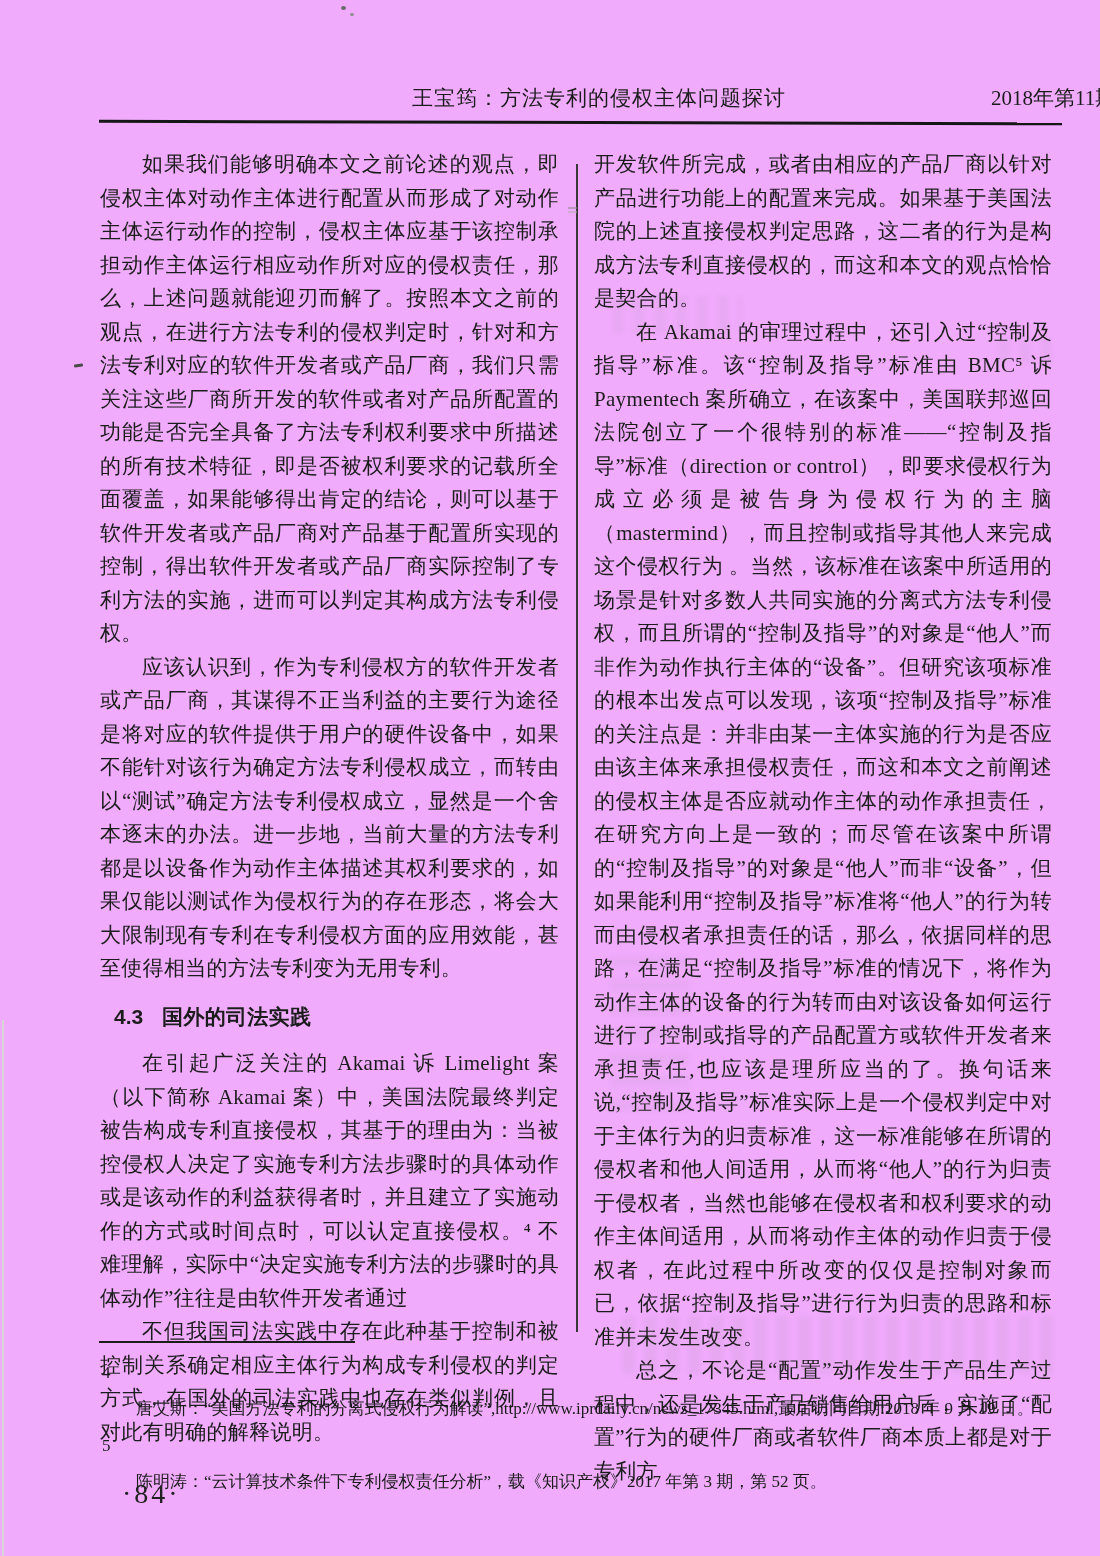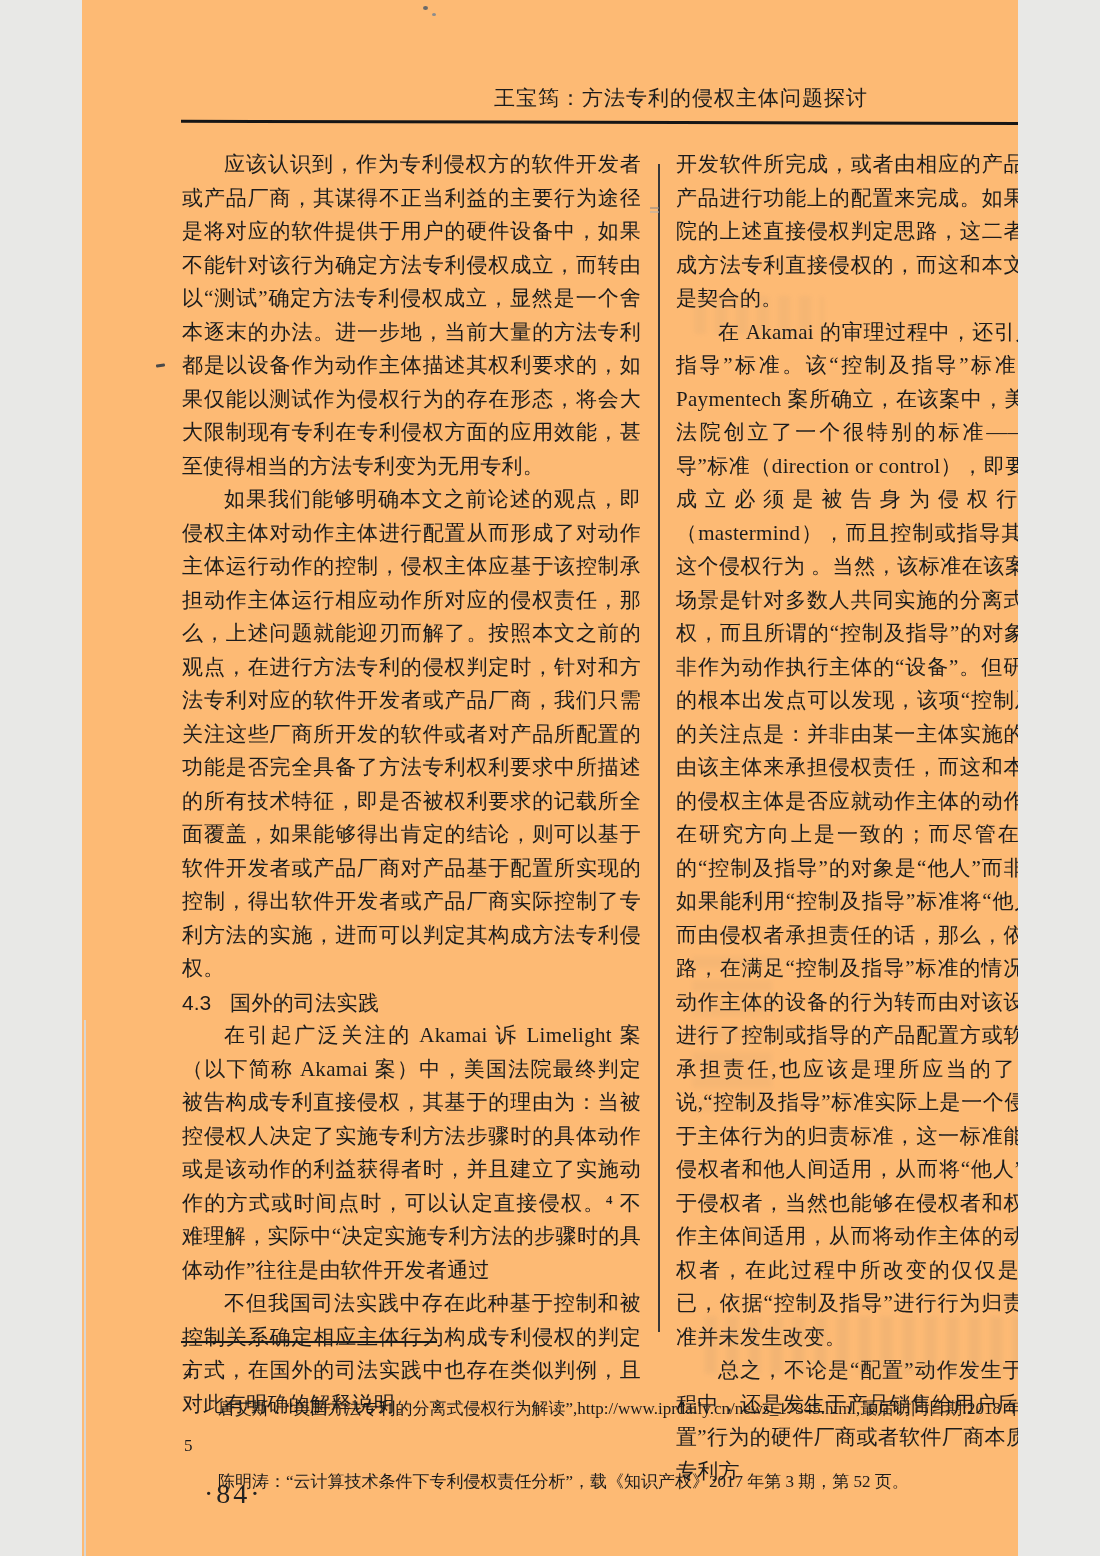--- a/index.html
+++ b/index.html
@@ -1,33 +1,33 @@
 <!DOCTYPE html>
 <html><head>
 <meta charset="utf-8">
 <style>
   html,body{margin:0;padding:0;background:#e8e8e6;}
   .page{
-    position:relative;width:936px;height:1556px;margin:0 auto;
-    background:#fdba74;overflow:hidden;
+    position:relative;width:1100px;height:1556px;margin:0 auto;
+    background:#f0abfc;overflow:hidden;
     font-family:"Liberation Serif","DejaVu Serif",serif;color:#1c1c1c;
   }
   
   .running-title{position:absolute;left:412px;top:84px;font-size:21px;letter-spacing:1px;white-space:nowrap;}
   .issue{position:absolute;left:991px;top:84px;font-size:21px;white-space:nowrap;}
   .header-rule{position:absolute;left:99px;top:121px;width:963px;height:2.5px;background:#161616;transform:rotate(0.15deg);}
   
   .columns{position:absolute;left:100px;top:148px;width:952px;display:flex;align-items:flex-start;}
   .col{font-size:21px;line-height:33.5px;letter-spacing:0.3px;text-align:justify;}
   .col-left{width:471px;}
   .col-right{width:470px;}
   .col-divider{width:2px;height:1168px;background:#383838;margin:16px 16px 0 17px;flex:none;}
   .para{margin:0;}
   .para.indent{text-indent:2em;}
-  .heading{margin:0;font-family:"Liberation Sans","DejaVu Sans",sans-serif;font-weight:400;font-size:21px;line-height:33.5px;text-align:left;}
+  .heading{margin:14px;font-family:"Liberation Sans","DejaVu Sans",sans-serif;font-weight:700;font-size:21px;line-height:33.5px;text-align:left;}
   .heading .h-num{margin-right:0.9em;letter-spacing:0;}
   
   .footnote-rule{position:absolute;left:99px;top:1341px;width:256px;height:2px;background:#1d1d1d;}
   .footnotes{position:absolute;left:100px;top:1355px;width:985px;font-size:17px;line-height:36.5px;color:#1b1b1b;}
   .footnote{display:flex;}
   .fn-num{flex:none;width:34px;padding-left:2px;}
   .fn-text{flex:1;margin-top:36px;}
   
   .page-number{position:absolute;left:122px;top:1478px;font-size:28px;letter-spacing:3px;color:#222;}
   
@@ -48,22 +48,22 @@
 <body>
 
 <div class="page">
 
   <div class="running-title">王宝筠：方法专利的侵权主体问题探讨</div>
   <div class="issue">2018年第11期</div>
   <div class="header-rule"></div>
 
   <div class="columns">
     <section class="col col-left">
+        <p class="para indent">如果我们能够明确本文之前论述的观点，即侵权主体对动作主体进行配置从而形成了对动作主体运行动作的控制，侵权主体应基于该控制承担动作主体运行相应动作所对应的侵权责任，那么，上述问题就能迎刃而解了。按照本文之前的观点，在进行方法专利的侵权判定时，针对和方法专利对应的软件开发者或产品厂商，我们只需关注这些厂商所开发的软件或者对产品所配置的功能是否完全具备了方法专利权利要求中所描述的所有技术特征，即是否被权利要求的记载所全面覆盖，如果能够得出肯定的结论，则可以基于软件开发者或产品厂商对产品基于配置所实现的控制，得出软件开发者或产品厂商实际控制了专利方法的实施，进而可以判定其构成方法专利侵权。</p>
         <p class="para indent">应该认识到，作为专利侵权方的软件开发者或产品厂商，其谋得不正当利益的主要行为途径是将对应的软件提供于用户的硬件设备中，如果不能针对该行为确定方法专利侵权成立，而转由以“测试”确定方法专利侵权成立，显然是一个舍本逐末的办法。进一步地，当前大量的方法专利都是以设备作为动作主体描述其权利要求的，如果仅能以测试作为侵权行为的存在形态，将会大大限制现有专利在专利侵权方面的应用效能，甚至使得相当的方法专利变为无用专利。</p>
-        <p class="para indent">如果我们能够明确本文之前论述的观点，即侵权主体对动作主体进行配置从而形成了对动作主体运行动作的控制，侵权主体应基于该控制承担动作主体运行相应动作所对应的侵权责任，那么，上述问题就能迎刃而解了。按照本文之前的观点，在进行方法专利的侵权判定时，针对和方法专利对应的软件开发者或产品厂商，我们只需关注这些厂商所开发的软件或者对产品所配置的功能是否完全具备了方法专利权利要求中所描述的所有技术特征，即是否被权利要求的记载所全面覆盖，如果能够得出肯定的结论，则可以基于软件开发者或产品厂商对产品基于配置所实现的控制，得出软件开发者或产品厂商实际控制了专利方法的实施，进而可以判定其构成方法专利侵权。</p>
         <p class="heading"><span class="h-num">4.3</span><span>国外的司法实践</span></p>
         <p class="para indent">在引起广泛关注的 Akamai 诉 Limelight 案（以下简称 Akamai 案）中，美国法院最终判定被告构成专利直接侵权，其基于的理由为：当被控侵权人决定了实施专利方法步骤时的具体动作或是该动作的利益获得者时，并且建立了实施动作的方式或时间点时，可以认定直接侵权。⁴ 不难理解，实际中“决定实施专利方法的步骤时的具体动作”往往是由软件开发者通过</p>
         <p class="para indent">不但我国司法实践中存在此种基于控制和被控制关系确定相应主体行为构成专利侵权的判定方式，在国外的司法实践中也存在类似判例，且对此有明确的解释说明。</p>
       </section>
     <div class="col-divider"></div>
     <section class="col col-right">
         <p class="para">开发软件所完成，或者由相应的产品厂商以针对产品进行功能上的配置来完成。如果基于美国法院的上述直接侵权判定思路，这二者的行为是构成方法专利直接侵权的，而这和本文的观点恰恰是契合的。</p>
         <p class="para indent">在 Akamai 的审理过程中，还引入过“控制及指导”标准。该“控制及指导”标准由 BMC⁵ 诉 Paymentech 案所确立，在该案中，美国联邦巡回法院创立了一个很特别的标准——“控制及指导”标准（direction or control），即要求侵权行为成立必须是被告身为侵权行为的主脑（mastermind），而且控制或指导其他人来完成这个侵权行为 。当然，该标准在该案中所适用的场景是针对多数人共同实施的分离式方法专利侵权，而且所谓的“控制及指导”的对象是“他人”而非作为动作执行主体的“设备”。但研究该项标准的根本出发点可以发现，该项“控制及指导”标准的关注点是：并非由某一主体实施的行为是否应由该主体来承担侵权责任，而这和本文之前阐述的侵权主体是否应就动作主体的动作承担责任，在研究方向上是一致的；而尽管在该案中所谓的“控制及指导”的对象是“他人”而非“设备”，但如果能利用“控制及指导”标准将“他人”的行为转而由侵权者承担责任的话，那么，依据同样的思路，在满足“控制及指导”标准的情况下，将作为动作主体的设备的行为转而由对该设备如何运行进行了控制或指导的产品配置方或软件开发者来承担责任,也应该是理所应当的了。换句话来说,“控制及指导”标准实际上是一个侵权判定中对于主体行为的归责标准，这一标准能够在所谓的侵权者和他人间适用，从而将“他人”的行为归责于侵权者，当然也能够在侵权者和权利要求的动作主体间适用，从而将动作主体的动作归责于侵权者，在此过程中所改变的仅仅是控制对象而已，依据“控制及指导”进行行为归责的思路和标准并未发生改变。</p>
         <p class="para indent">总之，不论是“配置”动作发生于产品生产过程中，还是发生于产品销售给用户后，实施了“配置”行为的硬件厂商或者软件厂商本质上都是对于专利方</p>
       </section>

